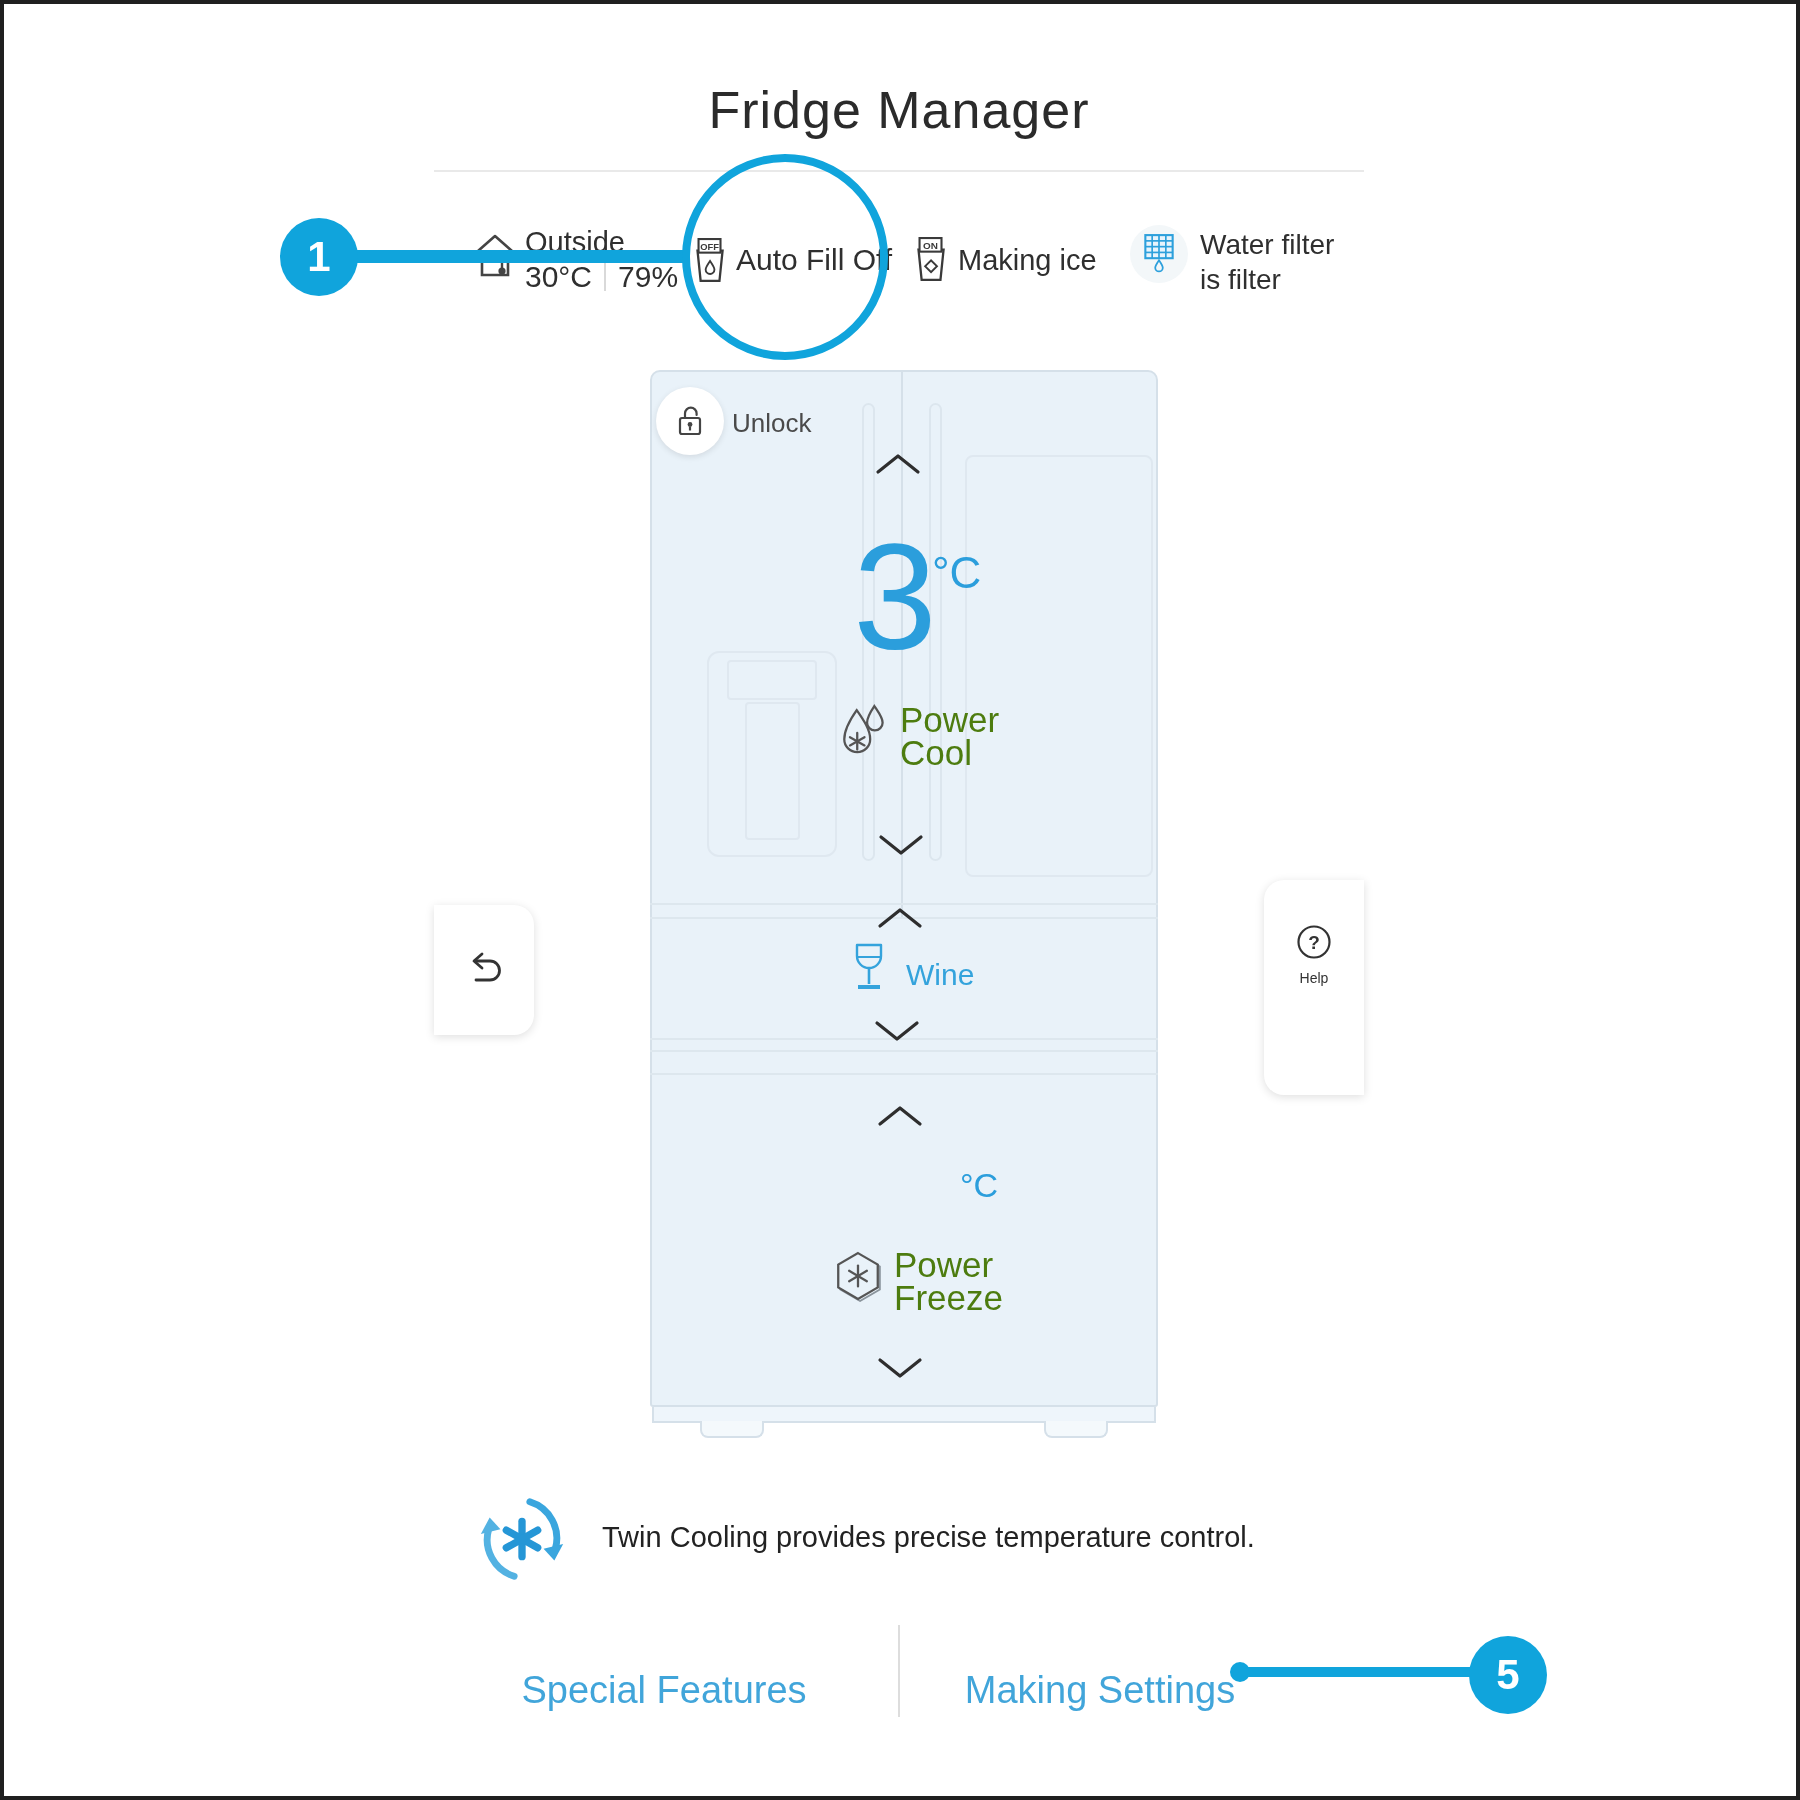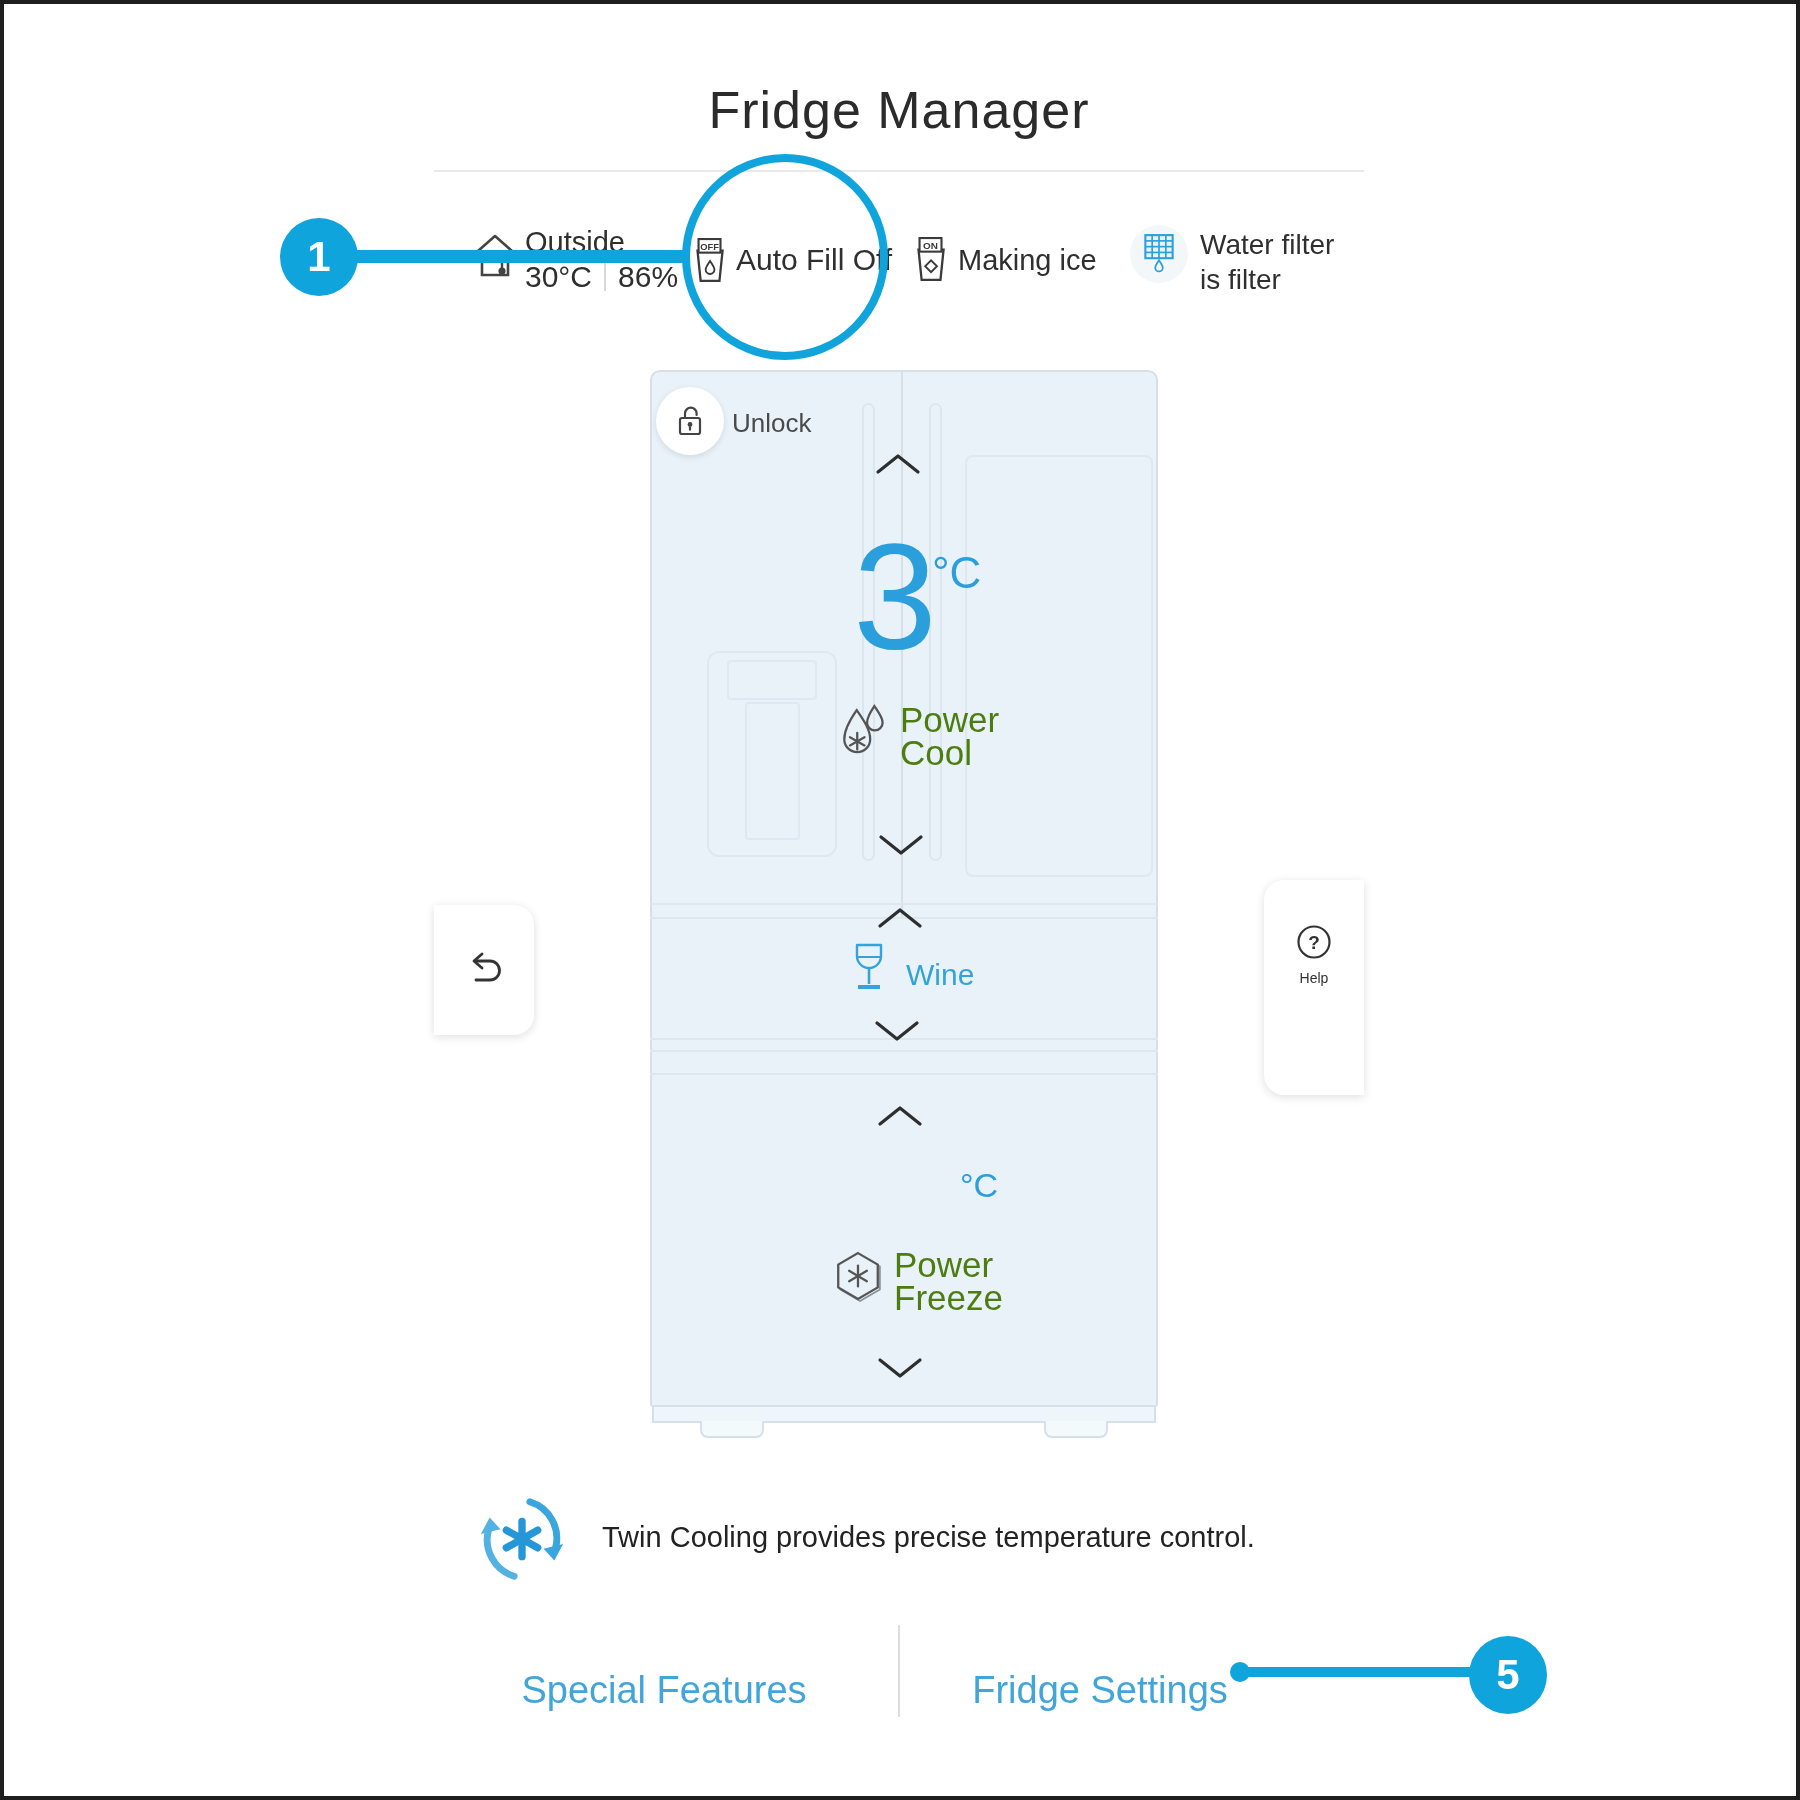--- a/index.html
+++ b/index.html
@@ -87,21 +87,21 @@
         <polyline points="3,20 20,5 37,20" fill="none" stroke="#444" stroke-width="2.6" stroke-linecap="round" stroke-linejoin="round"></polyline>
         <path d="M7,22 V44 H33 V22" fill="none" stroke="#444" stroke-width="2.6" stroke-linecap="round"></path>
         <line x1="27" y1="27" x2="27" y2="37" stroke="#444" stroke-width="2.4"></line>
         <circle cx="27" cy="40" r="3.6" fill="#444"></circle>
       </svg>
     </div>
     <div class="abs status-label" style="left:95px;top:178px;">Outside</div>
     <div class="abs temp-row" style="left:95px;top:212px;">
       <span>30°C</span>
       <span class="temp-sep"></span>
-      <span>86%</span>
+      <span>79%</span>
     </div>
 
     <div class="abs" style="left:262px;top:190px;">
       <svg width="34" height="46" viewBox="0 0 32 44">
         <polygon points="5,12 29,12 26,41 8,41" fill="none" stroke="#3a3a3a" stroke-width="2.2"></polygon>
         <rect x="6" y="1" width="21" height="13" fill="#fff" stroke="#3a3a3a" stroke-width="2"></rect>
         <text x="16.5" y="11.2" text-anchor="middle" font-size="9" font-weight="bold" fill="#3a3a3a" font-family="Liberation Sans, sans-serif">OFF</text>
         <path d="M17,22 c-2.6,3.8 -4.2,6.2 -4.2,8.2 a4.2,4.2 0 0 0 8.4,0 c0,-2 -1.6,-4.4 -4.2,-8.2 Z" fill="none" stroke="#3a3a3a" stroke-width="1.8"></path>
       </svg>
     </div>
@@ -243,21 +243,21 @@
         <path d="M8,45 L17,28 L28,40 Z" fill="#53b2e2"></path>
         <line x1="50" y1="32" x2="50" y2="68" stroke="#2596d6" stroke-width="7.5" stroke-linecap="round"></line>
         <line x1="34" y1="41" x2="66" y2="59" stroke="#2596d6" stroke-width="7.5" stroke-linecap="round"></line>
         <line x1="66" y1="41" x2="34" y2="59" stroke="#2596d6" stroke-width="7.5" stroke-linecap="round"></line>
       </svg>
     </div>
     <div class="note-text">Twin Cooling provides precise temperature control.</div>
 
     <div class="footer-divider"></div>
     <div class="footer-btn" style="left:0px;width:468px;">Special Features</div>
-    <div class="footer-btn" style="left:450px;width:440px;">Fridge Settings</div>
+    <div class="footer-btn" style="left:450px;width:440px;">Making Settings</div>
   </div>
 
   <div class="frame-border"></div>
 
   <div class="side-tab back-tab">
     <svg width="44" height="36" viewBox="0 0 44 36">
       <path d="M13,9 H28 A9.5,9.5 0 0 1 28,28 H14" fill="none" stroke="#333" stroke-width="2.8" stroke-linecap="round"></path>
       <polyline points="20,2 12,9 20,16" fill="none" stroke="#333" stroke-width="2.8" stroke-linecap="round" stroke-linejoin="round"></polyline>
     </svg>
   </div>

